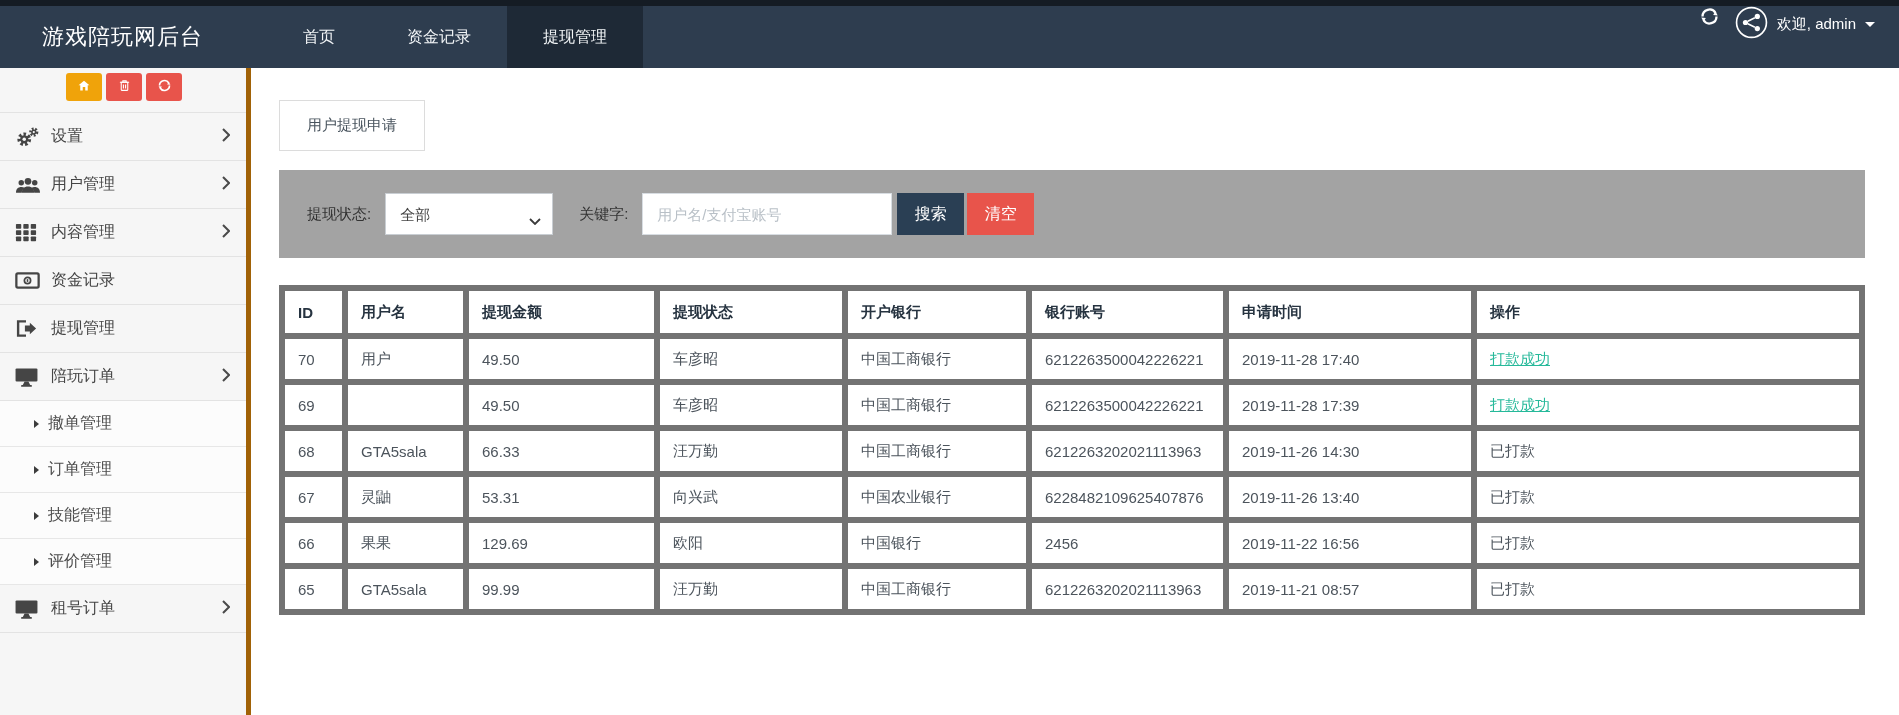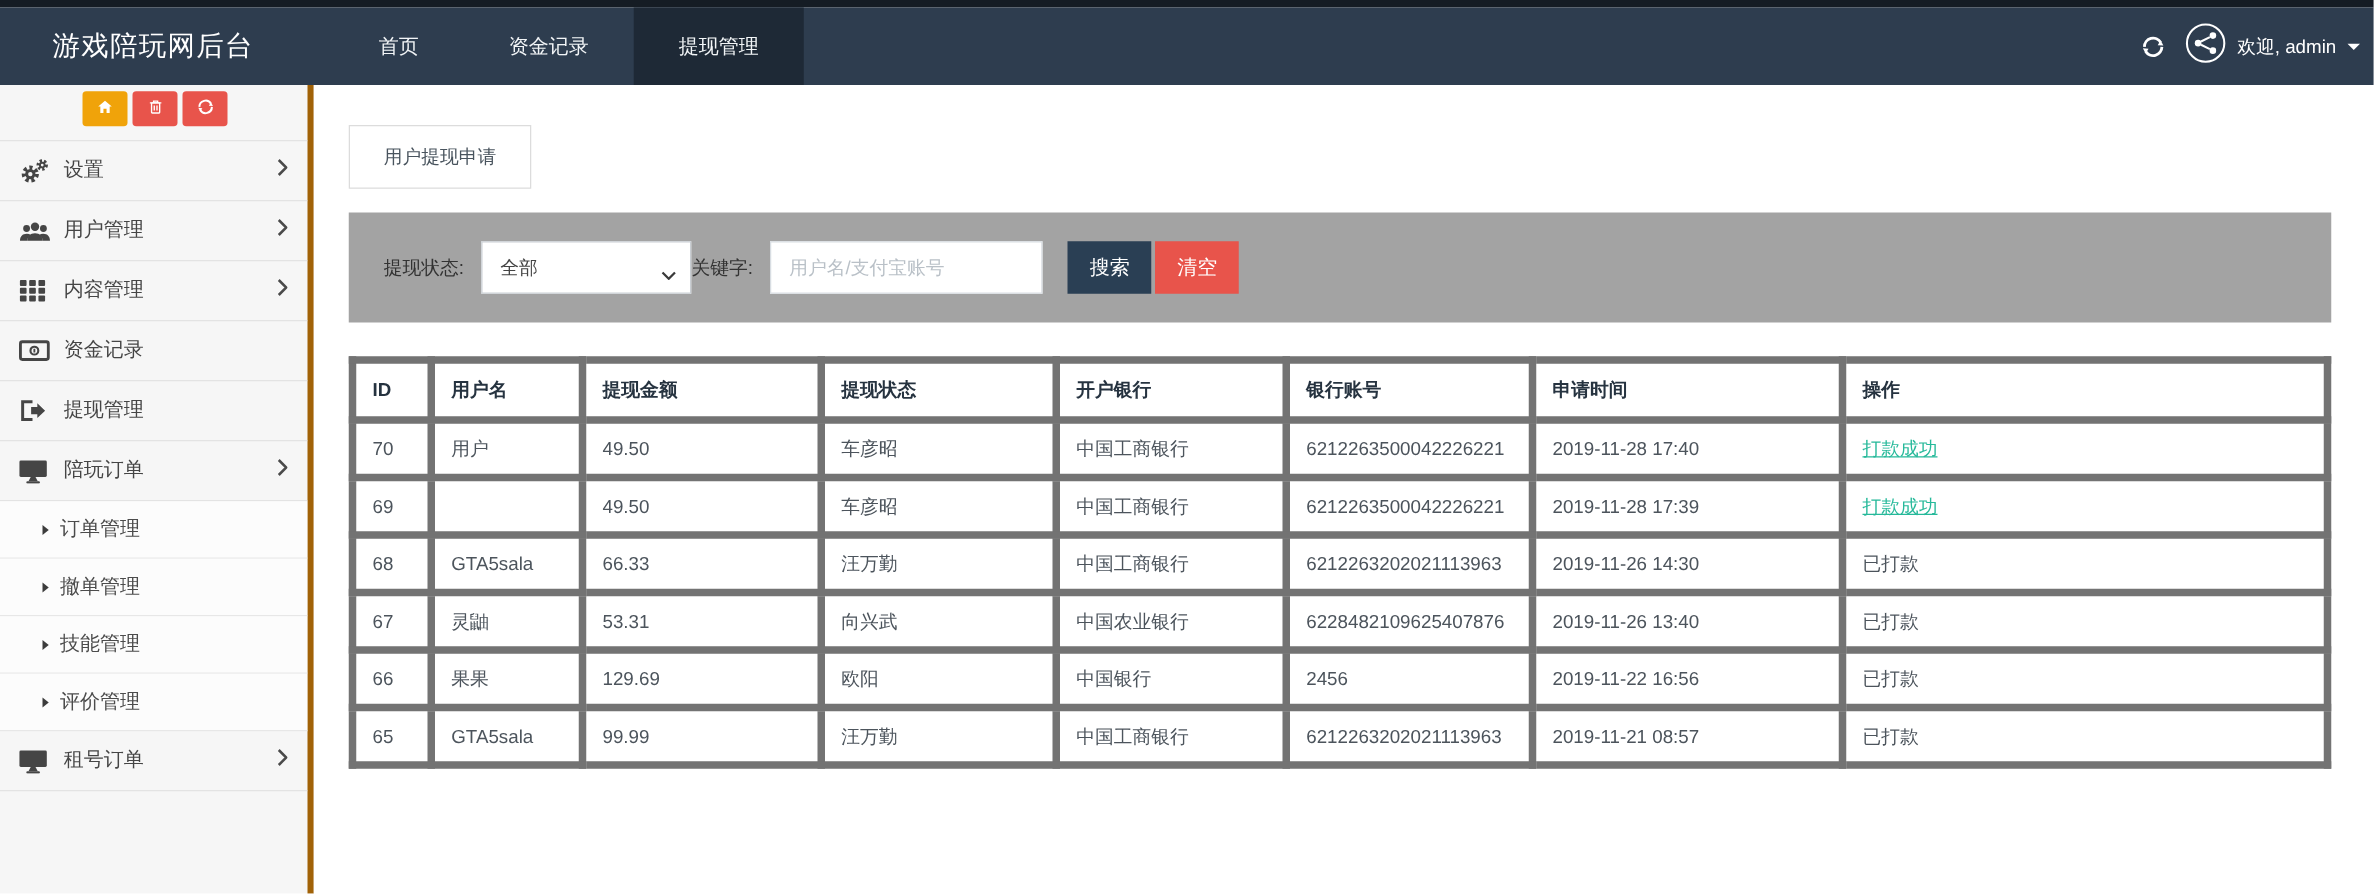--- a/index.html
+++ b/index.html
@@ -7,21 +7,21 @@
     font-family:"Liberation Sans","DejaVu Sans",sans-serif; }
   .app { width:1899px; height:715px; overflow:hidden; display:flex; flex-direction:column; }
 
   
   .topstrip { height:6px; background:#151c24; }
   .navbar { height:62px; background:#2e3d4f; display:flex; align-items:stretch; color:#fff; }
   .brand { display:flex; align-items:center; padding:0 36px 0 42px; font-size:22px; letter-spacing:1px; }
   .nav-items { display:flex; align-items:stretch; margin-left:28px; }
   .nav-item { display:flex; align-items:center; padding:0 36px; font-size:16px; color:#f2f5f7; cursor:pointer; }
   .nav-item.active { background:#1e2936; }
-  .nav-right { margin-left:auto; display:flex; align-items:center; gap:15px; padding-right:11px; }
+  .nav-right { margin-left:auto; display:flex; align-items:flex-start; gap:15px; padding-right:24px; }
   .icon-btn { display:flex; align-items:center; cursor:pointer; }
   .user-menu { display:flex; align-items:center; gap:9px; cursor:pointer; }
   .welcome { font-size:15px; }
   .caret-down { width:0; height:0; border-top:5px solid #fff; border-left:5px solid transparent; border-right:5px solid transparent; }
 
   
   .main-row { display:flex; flex:1; overflow:hidden; }
 
   
   .sidebar { width:251px; background:#f6f6f6; border-right:5px solid #a16207; overflow:hidden; }
@@ -35,24 +35,24 @@
   .mi-label { flex:1; }
   .sub-item { height:46px; display:flex; align-items:center; gap:9px; padding-left:34px; background:#fcfcfc; border-bottom:1px solid #e7e7e7; font-size:16px; color:#4c4c4c; cursor:pointer; }
   .caret-right { width:0; height:0; border-left:5px solid #3c3c3c; border-top:4px solid transparent; border-bottom:4px solid transparent; }
 
   
   .content { flex:1; background:#fff; padding:32px 34px 0 28px; overflow:hidden; }
   .tab { display:inline-block; border:1px solid #dcdcdc; background:#fff; padding:15px 27px; font-size:15px; color:#49545e; margin-bottom:19px; cursor:pointer; }
 
   .filter-panel { background:#a3a3a3; height:88px; display:flex; align-items:center; padding-left:28px; margin-bottom:27px; }
   .f-label { font-size:15px; color:#333; margin-right:14px; }
-  .select-wrap { position:relative; }
+  .select-wrap { position:relative; margin-right:26px; }
   .select-wrap select { appearance:none; -webkit-appearance:none; width:168px; height:42px; background:#fff; border:1px solid #c9ced3; font-size:15px; color:#444; padding:0 30px 0 14px; border-radius:0; }
   .select-chevron { position:absolute; right:12px; top:18px; pointer-events:none; }
-  .keyword-input { width:218px; height:42px; border:1px solid #d8dde2; background:#fff; font-size:15px; color:#444; padding:0 14px; margin-right:20px; }
+  .keyword-input { width:250px; height:42px; border:1px solid #d8dde2; background:#fff; font-size:15px; color:#444; padding:0 14px; margin-right:5px; }
   .keyword-input::placeholder { color:#b9c0c7; }
   .btn { width:67px; height:42px; border:none; color:#fff; font-size:16px; cursor:pointer; }
   .btn-search { background:#2a3f54; margin-right:3px; }
   .btn-clear { background:#e8544b; }
 
   table { width:100%; border-collapse:collapse; table-layout:fixed; }
   th, td { border:6px solid #737373; padding:0 13px; text-align:left; white-space:nowrap; overflow:hidden; }
   th { height:48px; font-size:15px; color:#263340; font-weight:bold; }
   td { height:46px; font-size:15px; color:#4c545c; font-weight:normal; }
   .action-link { color:#26b99a; text-decoration:underline; cursor:pointer; }
@@ -221,25 +221,25 @@
           </span>
           <span class="mi-label">陪玩订单</span>
           <span>
             <svg viewBox="0 0 8 14" width="8" height="14">
                 <path d="M1 1l6 6-6 6" fill="none" stroke="#4a4a4a" stroke-width="2"></path>
               </svg>
           </span>
         </li>
         <li class="sub-item">
           <span class="caret-right"></span>
-          <span>订单管理</span>
+          <span>撤单管理</span>
         </li>
         <li class="sub-item">
           <span class="caret-right"></span>
-          <span>撤单管理</span>
+          <span>订单管理</span>
         </li>
         <li class="sub-item">
           <span class="caret-right"></span>
           <span>技能管理</span>
         </li>
         <li class="sub-item">
           <span class="caret-right"></span>
           <span>评价管理</span>
         </li>
         <li class="menu-item">

